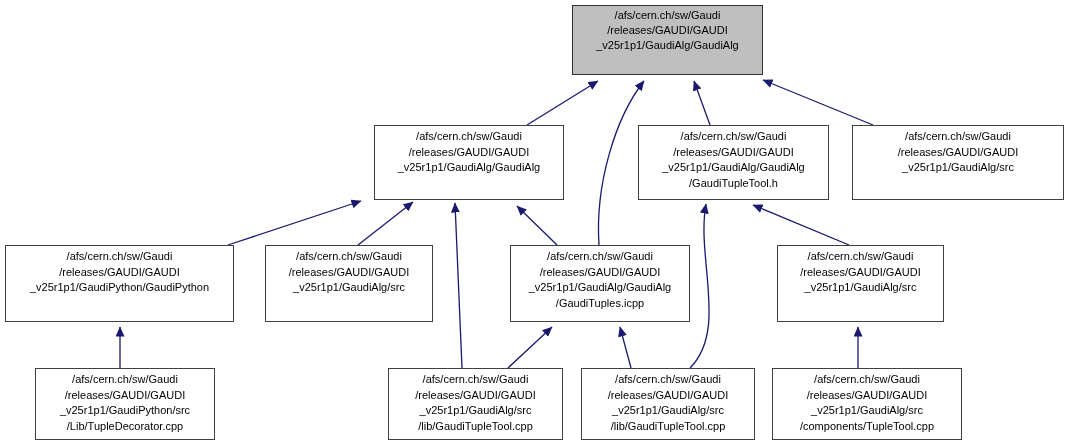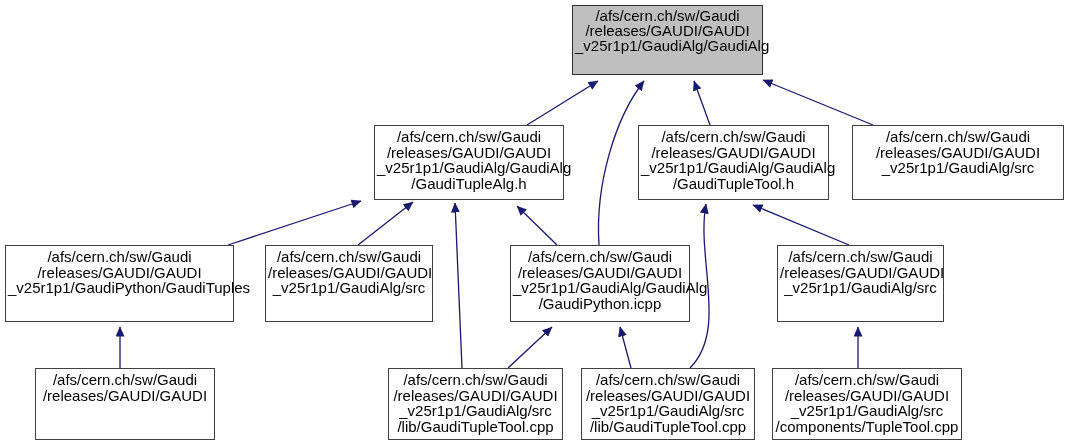--- a/index.html
+++ b/index.html
@@ -10,21 +10,21 @@
     font-family:"Liberation Sans","DejaVu Sans",sans-serif;
     overflow:hidden;
   }
   #edge-layer{position:absolute;left:0;top:0;width:1073px;height:443px;}
   .node{
     position:absolute;
     box-sizing:border-box;
     border:1.5px solid #404040;
     background:#ffffff;
     color:#000000;
-    font-size:15px;
+    font-size:11px;
     line-height:15.5px;
     text-align:center;
     padding:3px 2px 2px 2px;
     white-space:nowrap;
     cursor:pointer;
   }
   .node.selected{background:#bfbfbf;border-color:#303030;}
   .node span{display:block;}
   
   #n0{left:572px;top:5px;width:191px;height:70px;padding-top:2px;line-height:15px;}
@@ -72,64 +72,65 @@
   <div id="n0" class="node selected">
     <span>/afs/cern.ch/sw/Gaudi</span>
     <span>/releases/GAUDI/GAUDI</span>
     <span>_v25r1p1/GaudiAlg/GaudiAlg</span>
   </div>
 
   <div id="n1" class="node">
     <span>/afs/cern.ch/sw/Gaudi</span>
     <span>/releases/GAUDI/GAUDI</span>
     <span>_v25r1p1/GaudiAlg/GaudiAlg</span>
-    <span>/GaudiTupleAlg.h</span>
   </div>
 
   <div id="n2" class="node">
     <span>/afs/cern.ch/sw/Gaudi</span>
     <span>/releases/GAUDI/GAUDI</span>
     <span>_v25r1p1/GaudiAlg/GaudiAlg</span>
     <span>/GaudiTupleTool.h</span>
   </div>
 
   <div id="n3" class="node">
     <span>/afs/cern.ch/sw/Gaudi</span>
     <span>/releases/GAUDI/GAUDI</span>
     <span>_v25r1p1/GaudiAlg/src</span>
   </div>
 
   <div id="n4" class="node">
     <span>/afs/cern.ch/sw/Gaudi</span>
     <span>/releases/GAUDI/GAUDI</span>
-    <span>_v25r1p1/GaudiPython/GaudiTuples</span>
+    <span>_v25r1p1/GaudiPython/GaudiPython</span>
   </div>
 
   <div id="n5" class="node">
     <span>/afs/cern.ch/sw/Gaudi</span>
     <span>/releases/GAUDI/GAUDI</span>
     <span>_v25r1p1/GaudiAlg/src</span>
   </div>
 
   <div id="n6" class="node">
     <span>/afs/cern.ch/sw/Gaudi</span>
     <span>/releases/GAUDI/GAUDI</span>
     <span>_v25r1p1/GaudiAlg/GaudiAlg</span>
-    <span>/GaudiPython.icpp</span>
+    <span>/GaudiTuples.icpp</span>
   </div>
 
   <div id="n7" class="node">
     <span>/afs/cern.ch/sw/Gaudi</span>
     <span>/releases/GAUDI/GAUDI</span>
     <span>_v25r1p1/GaudiAlg/src</span>
   </div>
 
   <div id="n8" class="node">
     <span>/afs/cern.ch/sw/Gaudi</span>
     <span>/releases/GAUDI/GAUDI</span>
+    <span>_v25r1p1/GaudiPython/src</span>
+    <span>/Lib/TupleDecorator.cpp</span>
   </div>
 
   <div id="n9" class="node">
     <span>/afs/cern.ch/sw/Gaudi</span>
     <span>/releases/GAUDI/GAUDI</span>
     <span>_v25r1p1/GaudiAlg/src</span>
     <span>/lib/GaudiTupleTool.cpp</span>
   </div>
 
   <div id="n10" class="node">

